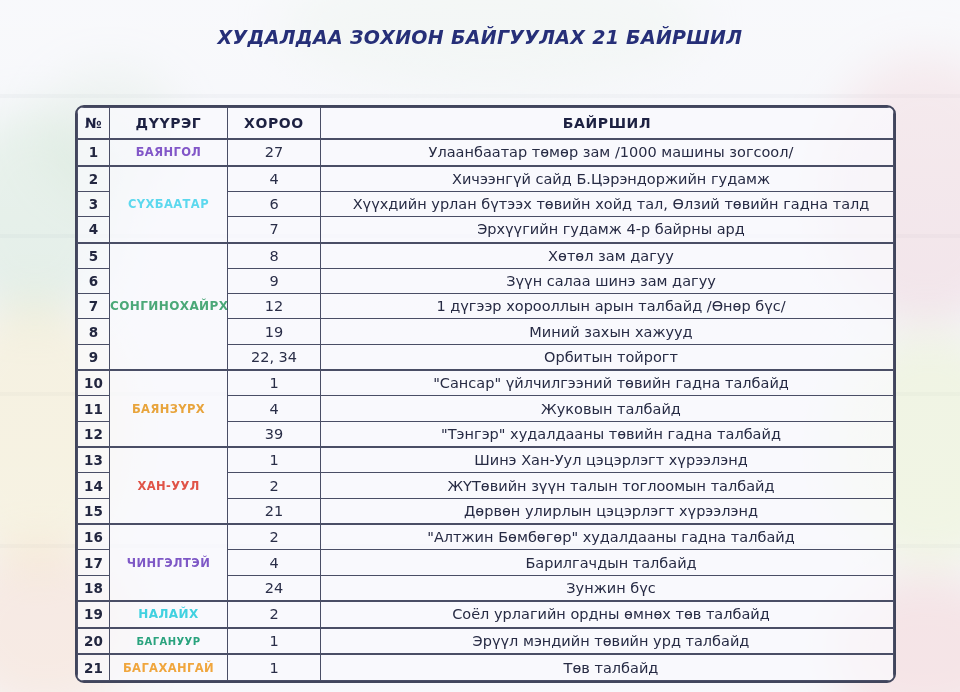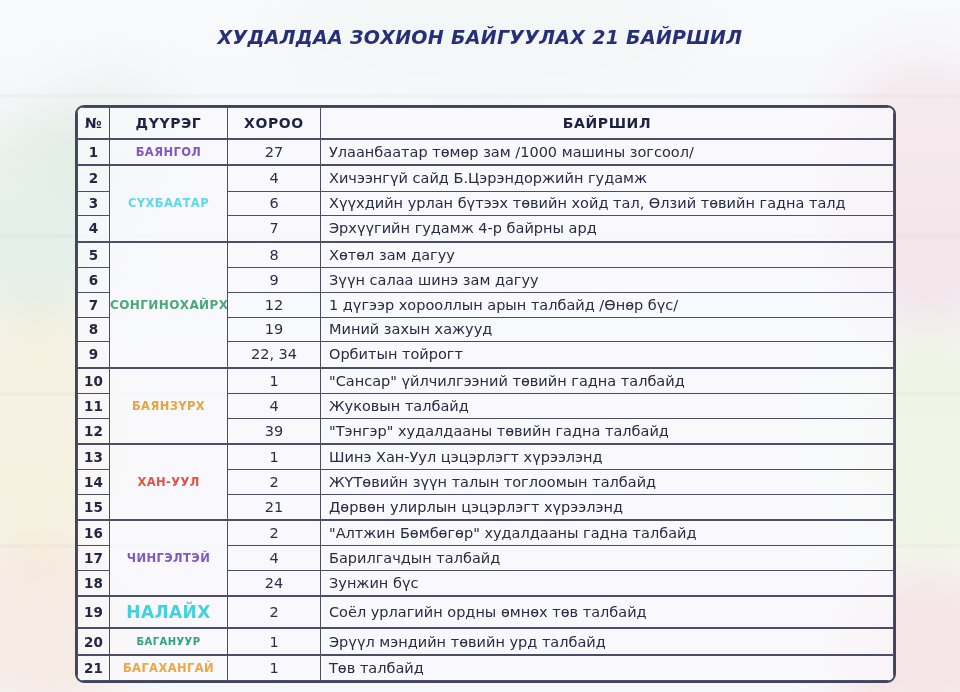--- a/index.html
+++ b/index.html
@@ -53,21 +53,21 @@
     padding:0; margin:0;
     text-align:center; vertical-align:middle;
     color:#232740;
     overflow:hidden; white-space:nowrap;
   }
   thead th { height:30px; font-size:14px; font-weight:bold; letter-spacing:0.6px; color:#1d2142; }
   tr.group-start td { border-top-width:2px; }
   td.no   { font-weight:bold; font-size:13.5px; }
   td.dist { font-weight:bold; letter-spacing:0.4px; }
   td.kho  { font-size:14.5px; font-weight:400; color:#2a2e48; }
-  td.loc  { font-size:14.5px; font-weight:400; text-align:left; padding-left:8px; color:#272b44; }
+  td.loc  { font-size:14.5px; font-weight:400; text-align:center; padding-left:8px; color:#272b44; }
 </style>
 </head>
 <body>
 
 <div class="bg">
   <div class="shelf" style="top:94px"></div>
   <div class="shelf" style="top:234px"></div>
   <div class="shelf" style="top:392px"></div>
   <div class="shelf" style="top:544px"></div>
   <div class="blob b1"></div>
@@ -193,21 +193,21 @@
           <td class="kho">4</td>
           <td class="loc">Барилгачдын талбайд</td>
         </tr>
         <tr>
           <td class="no">18</td>
           <td class="kho">24</td>
           <td class="loc">Зунжин бүс</td>
         </tr>
         <tr class="group-start">
           <td class="no">19</td>
-          <td class="dist" rowspan="1" style="color: rgb(65, 209, 224); font-size: 17px; text-align: center;">НАЛАЙХ</td>
+          <td class="dist" rowspan="1" style="color: rgb(65, 209, 224); font-size: 12px; text-align: center;">НАЛАЙХ</td>
           <td class="kho">2</td>
           <td class="loc">Соёл урлагийн ордны өмнөх төв талбайд</td>
         </tr>
         <tr class="group-start">
           <td class="no">20</td>
           <td class="dist" rowspan="1" style="color: rgb(42, 163, 126); font-size: 10px;">БАГАНУУР</td>
           <td class="kho">1</td>
           <td class="loc">Эрүүл мэндийн төвийн урд талбайд</td>
         </tr>
         <tr class="group-start">

